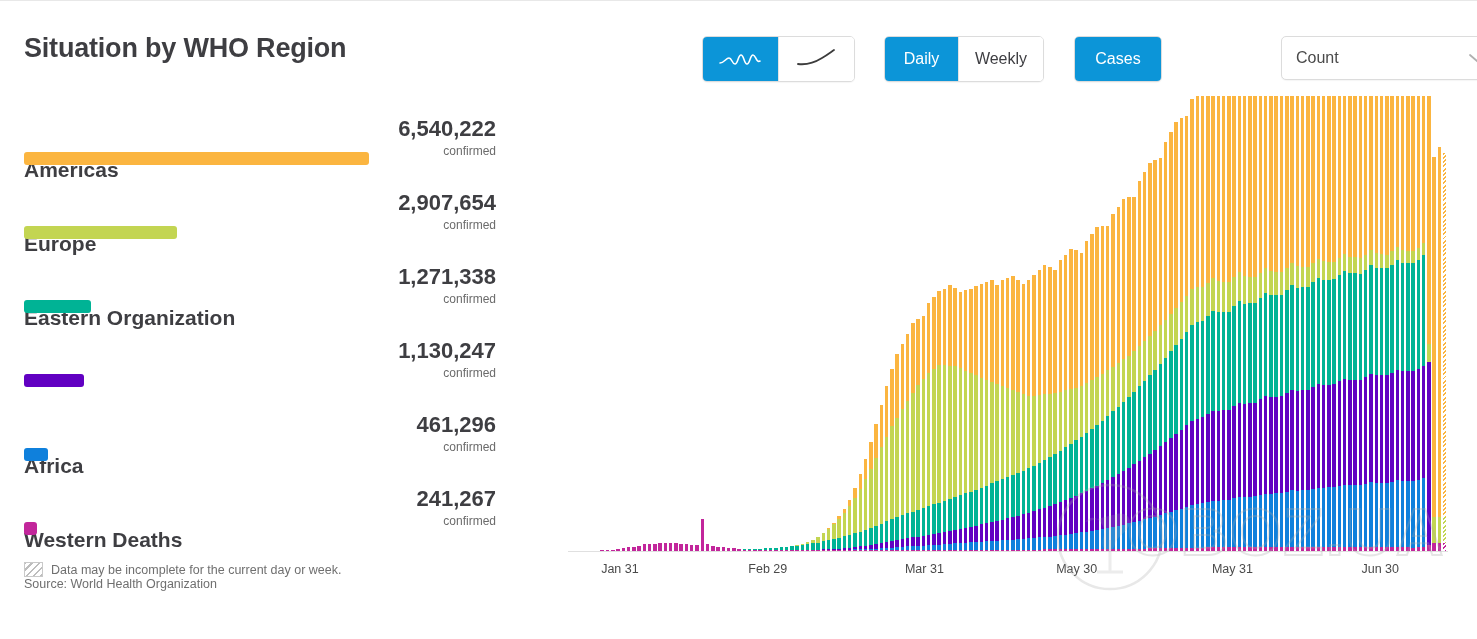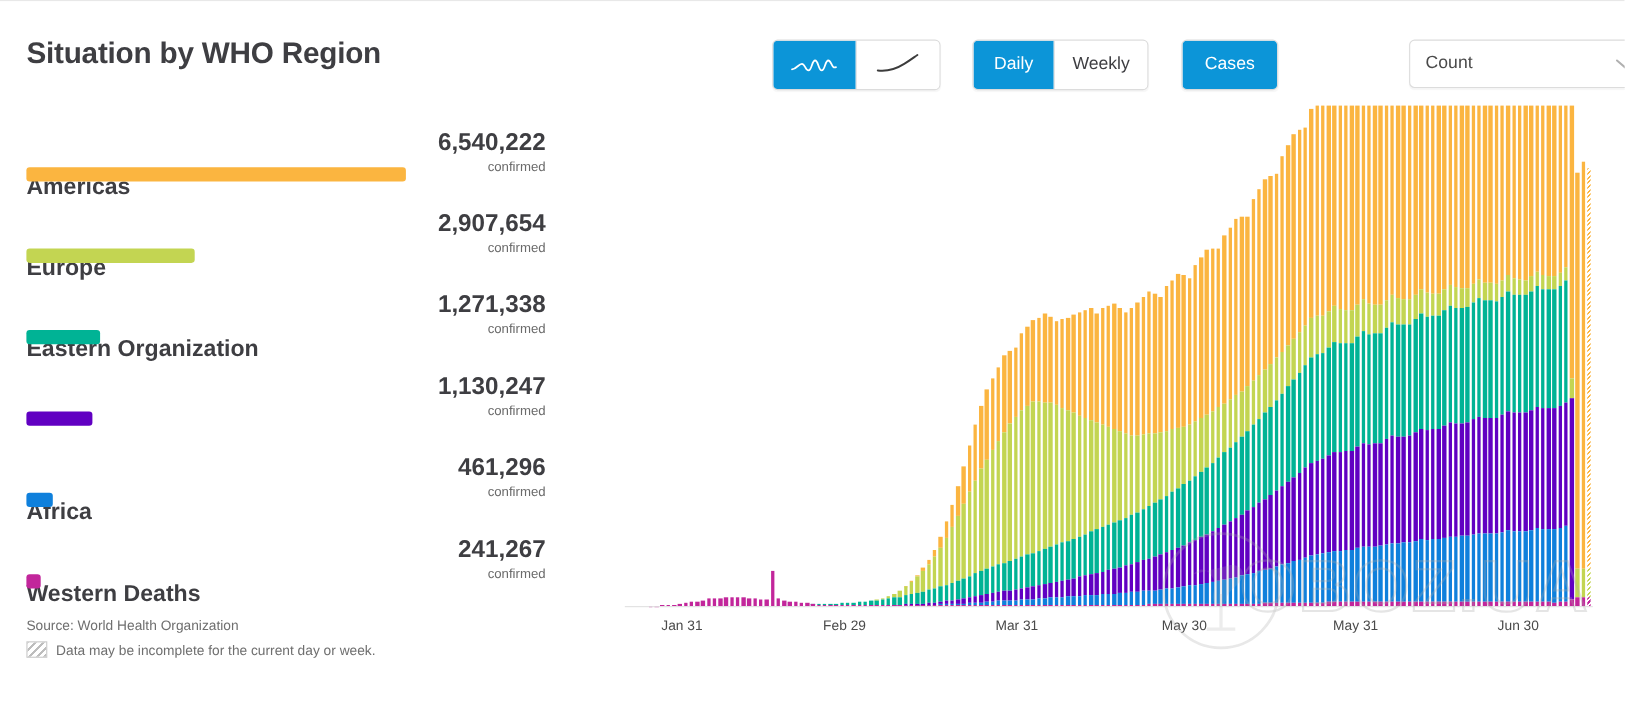--- a/index.html
+++ b/index.html
@@ -300,25 +300,25 @@
     </div>
     <div class="legend-row">
       <div class="legend-name">Western Deaths</div>
       <div class="legend-value">241,267</div>
       <div class="legend-confirmed">confirmed</div>
       <div class="legend-bar" style="width: 13px; background: rgb(194, 38, 155);"></div>
     </div>
   </div>
 
 <div id="footer">
-  <div id="source-line">Source:  World Health Organization</div>
   <div id="incomplete-line">
     <span id="hatch-swatch"></span>
     <span>Data may be incomplete for the current day or week.</span>
   </div>
+  <div id="source-line">Source:  World Health Organization</div>
 </div>
 
 <div id="chart-area">
   <div id="plot">
     <div id="bars">
         <div class="bar-col" style="width: 0.598802%; padding-left: 0.9px; padding-right: 0.9px;"></div>
         <div class="bar-col" style="width: 0.598802%; padding-left: 0.9px; padding-right: 0.9px;"></div>
         <div class="bar-col" style="width: 0.598802%; padding-left: 0.9px; padding-right: 0.9px;"></div>
         <div class="bar-col" style="width: 0.598802%; padding-left: 0.9px; padding-right: 0.9px;"></div>
         <div class="bar-col" style="width: 0.598802%; padding-left: 0.9px; padding-right: 0.9px;">

